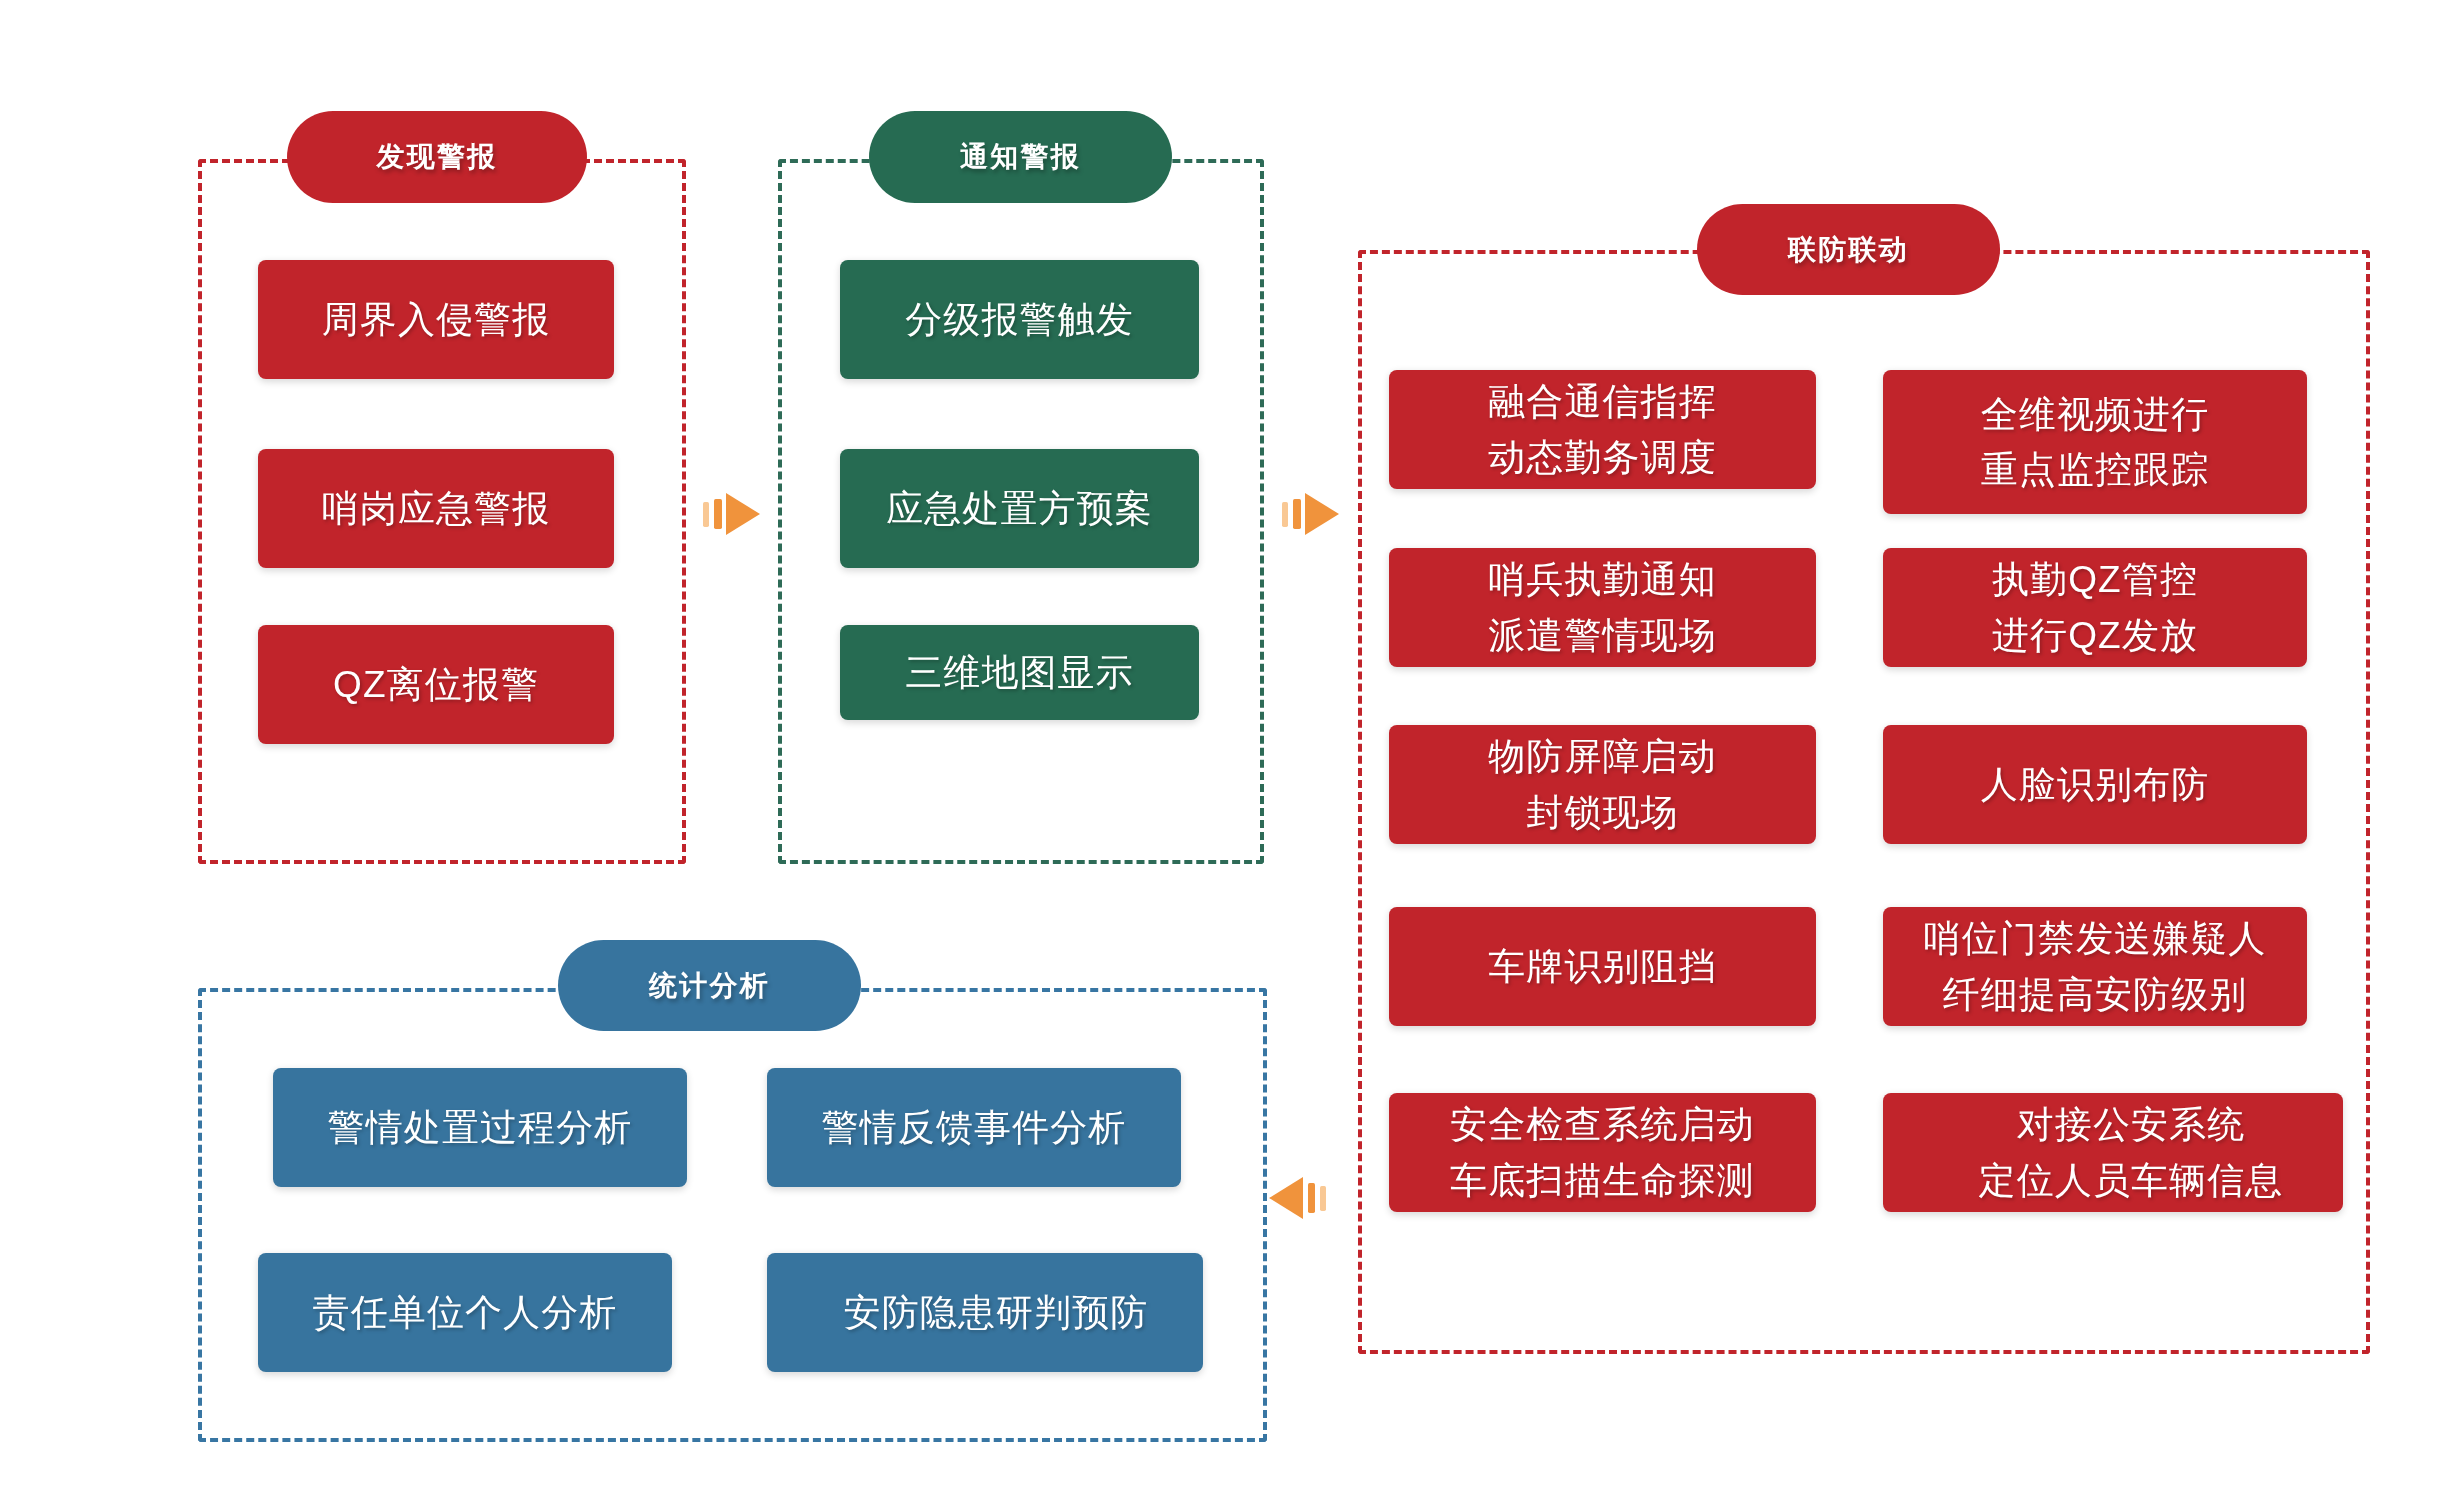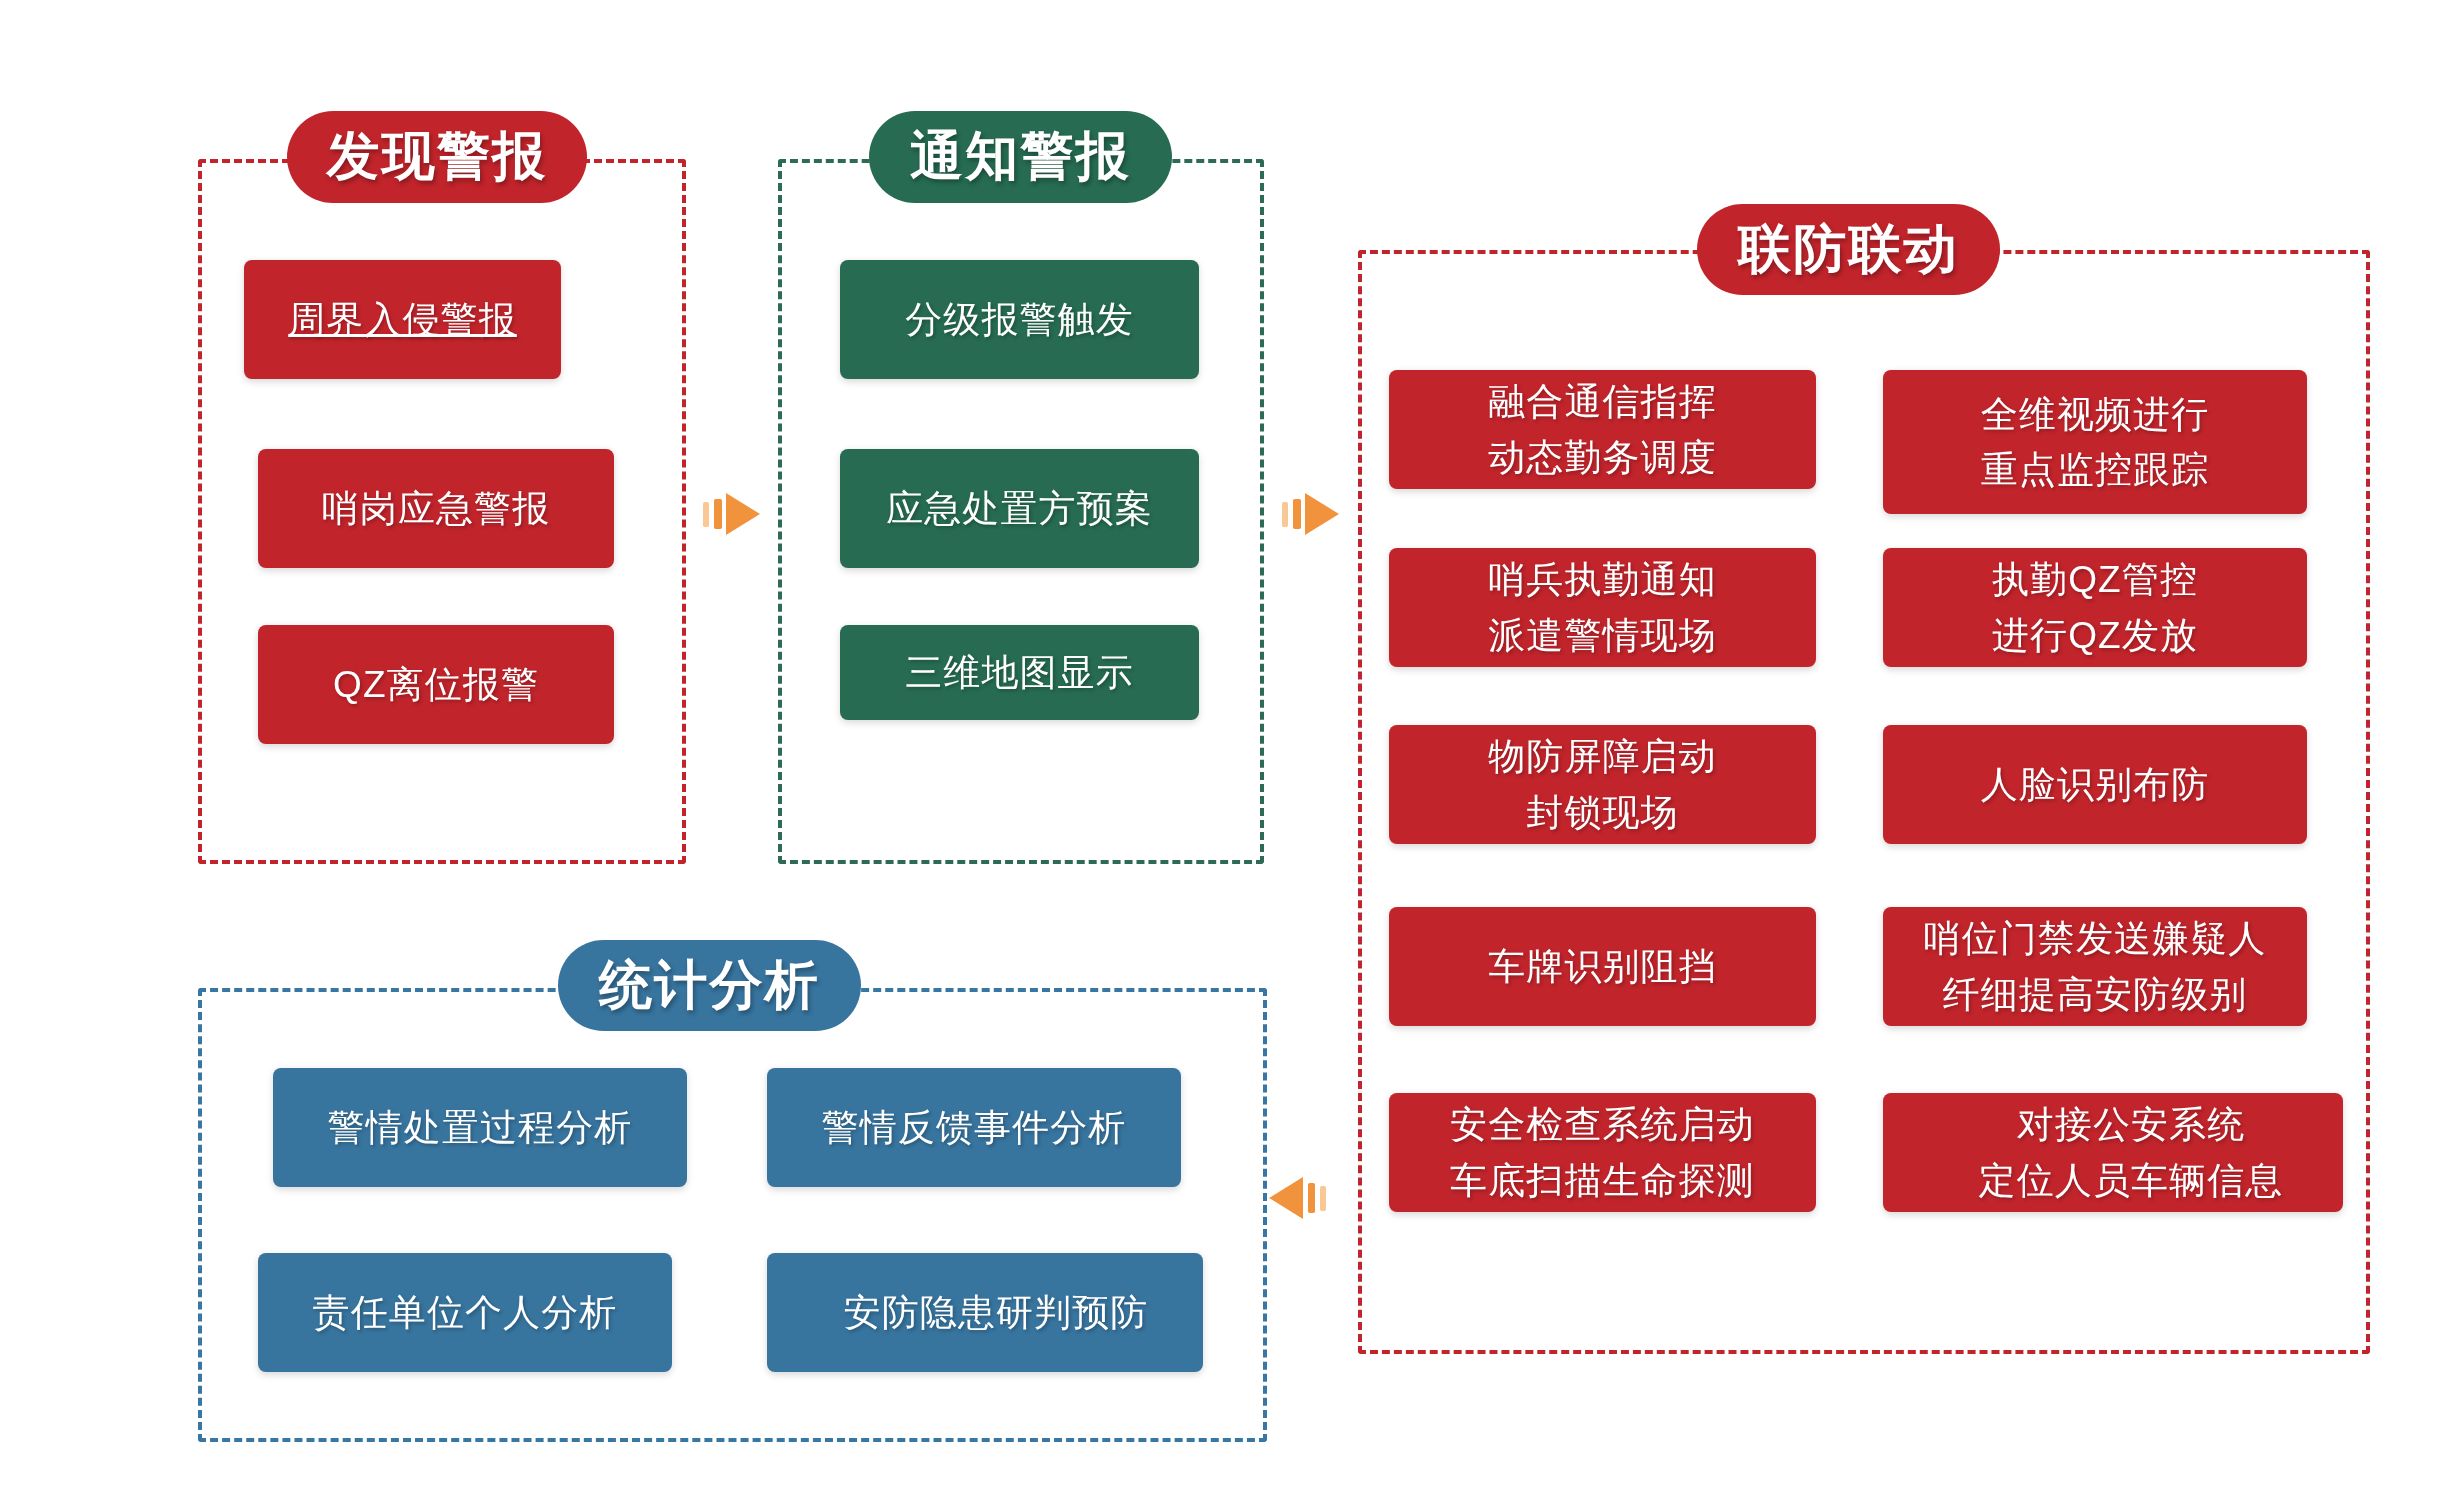--- a/index.html
+++ b/index.html
@@ -4,21 +4,21 @@
 <style>
   html,body{margin:0;padding:0;background:#ffffff;}
   body{font-family:"Liberation Sans","DejaVu Sans",sans-serif;}
   #canvas{position:relative;width:2462px;height:1493px;background:#ffffff;overflow:hidden;}
 
   .panel{position:absolute;border:4.5px dashed #C1242B;border-radius:3.4px;background:transparent;}
   .panel.green{border-color:#2E6B57;}
   .panel.blue{border-color:#3876A3;}
 
   .pill{position:absolute;display:flex;align-items:center;justify-content:center;
-        border-radius:51px;color:#ffffff;font-size:53px;font-weight:700;letter-spacing:2.2px;
+        border-radius:51px;color:#ffffff;font-size:28px;font-weight:700;letter-spacing:2.2px;
         text-shadow:1.7px 2.8px 4.5px rgba(0,0,0,0.30);z-index:5;}
   .pill.red{background:#C1242B;}
   .pill.green{background:#266B52;}
   .pill.blue{background:#37749E;}
 
   .box{position:absolute;display:flex;align-items:center;justify-content:center;
        border-radius:7.9px;color:#ffffff;font-size:37px;letter-spacing:1.1px;text-align:center;
        white-space:pre-line;line-height:1.5;text-shadow:1.7px 2.2px 3.4px rgba(0,0,0,0.25);
        box-shadow:0 2.8px 7.9px rgba(0,0,0,0.15);}
   .box.red{background:#C1242B;}
@@ -33,21 +33,21 @@
   .fa-tri.right{border-left:34px solid #F0933C;}
   .fa-tri.left{border-right:34px solid #F0933C;}
 </style>
 </head>
 <body>
 
 <div id="canvas">
 
   <div class="panel" style="left:198px;top:159px;width:480px;height:697px;"></div>
   <div class="pill red" style="left:287px;top:111px;width:300px;height:92px;">发现警报</div>
-  <div class="box red" style="left:244px;top:260px;width:317px;height:119px;text-decoration:underline;">周界入侵警报</div>
+  <div class="box red" style="left:258px;top:260px;width:356px;height:119px;">周界入侵警报</div>
   <div class="box red" style="left:258px;top:449px;width:356px;height:119px;">哨岗应急警报</div>
   <div class="box red" style="left:258px;top:625px;width:356px;height:119px;">QZ离位报警</div>
 
   <div class="flow-arrow" style="left:703px;top:493px;">
     <div class="fa-bar small"></div>
     <div class="fa-bar big"></div>
     <div class="fa-tri right"></div>
   </div>
 
   <div class="panel green" style="left:778px;top:159px;width:478px;height:697px;"></div>

